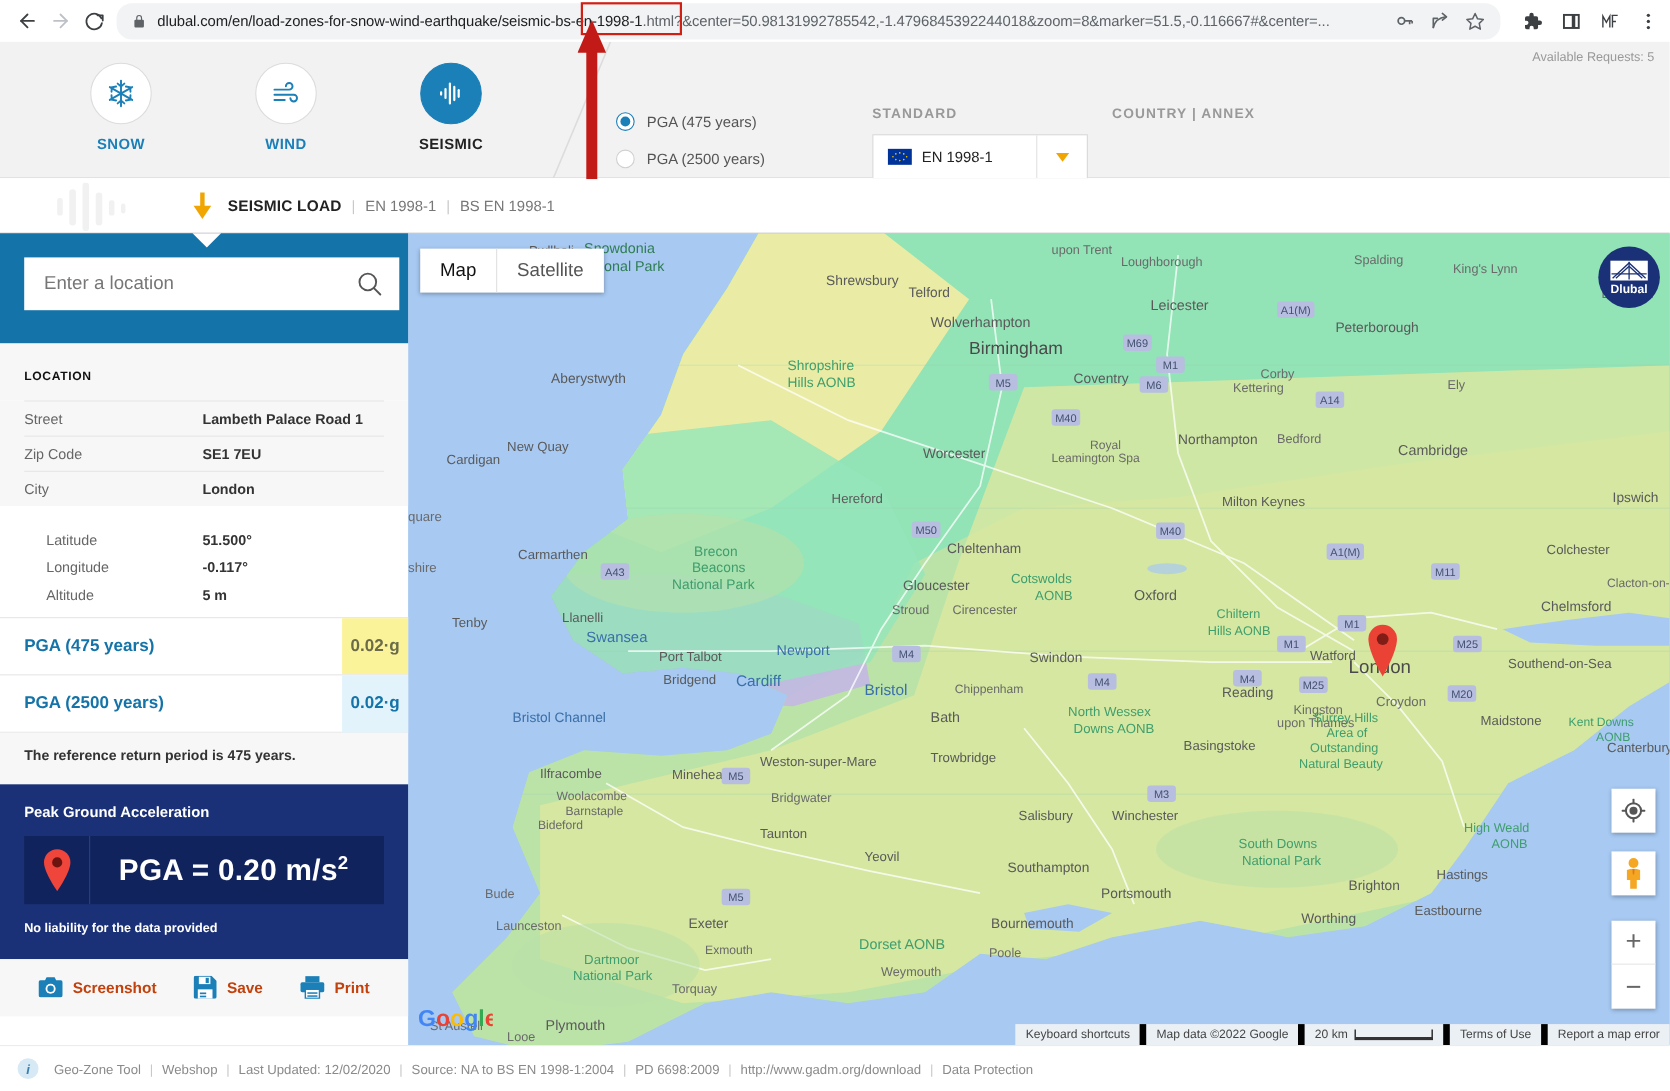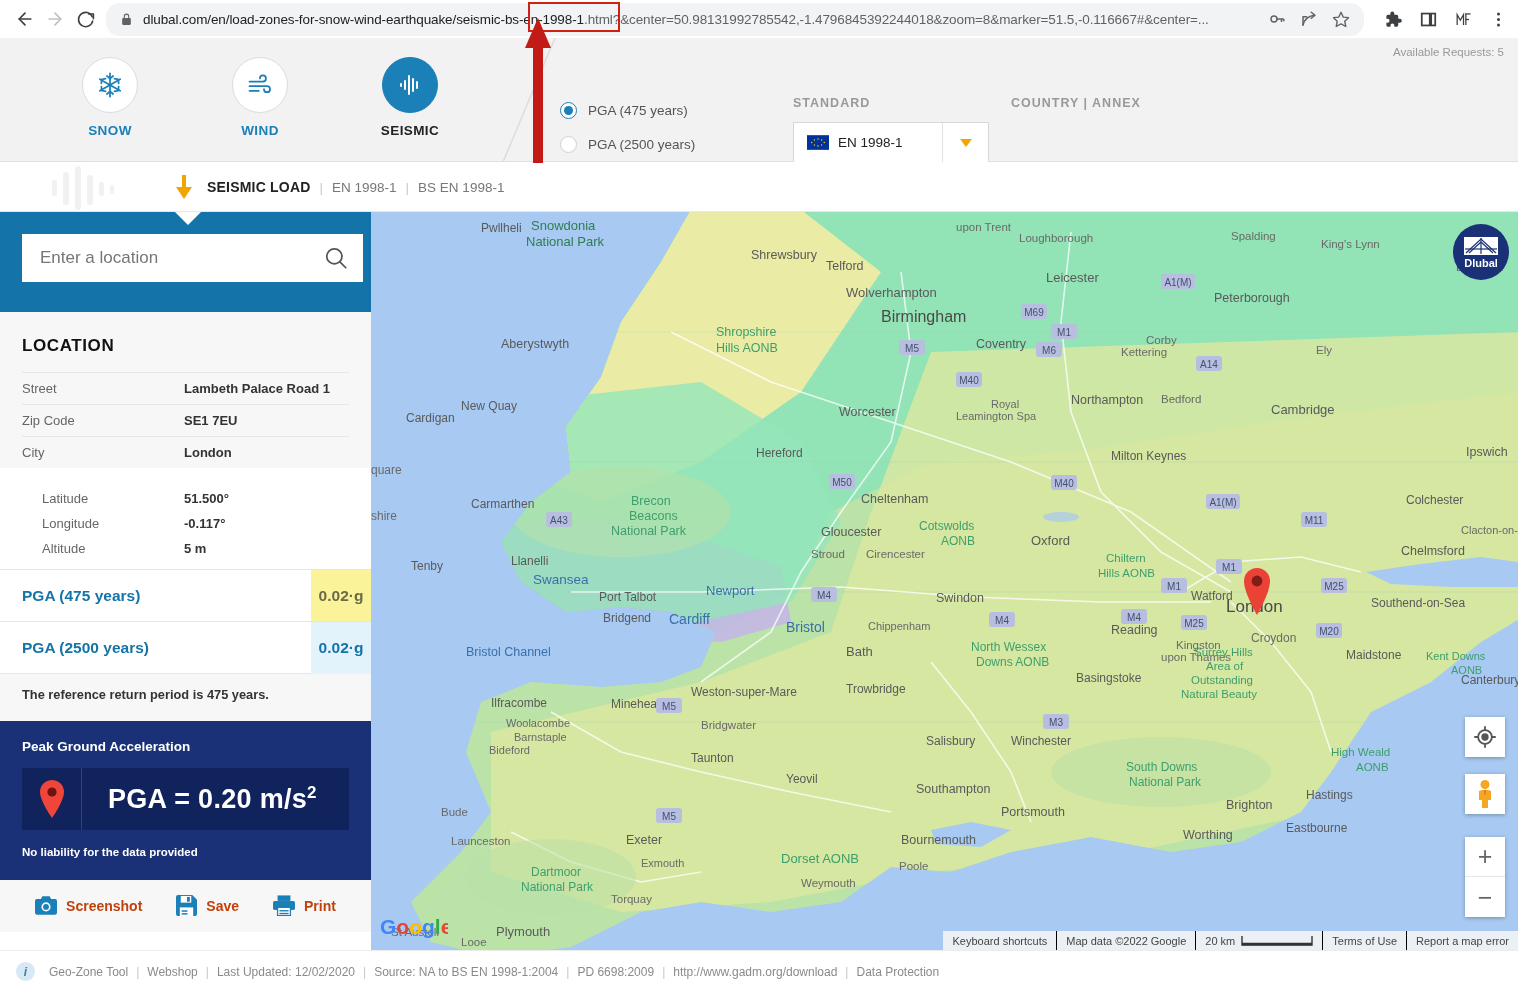--- a/index.html
+++ b/index.html
@@ -134,21 +134,21 @@
   .search-box {
     height: 48px; background: #fff; display: flex; align-items: center;
     padding: 0 14px 0 18px;
   }
   .search-box input {
     flex: 1; border: none; outline: none; font-size: 17px; color: #555;
     font-family: "Liberation Sans", sans-serif; background: transparent;
   }
   .search-box input::placeholder { color: #767676; }
 
-  .loc-title { font-size: 17px; font-weight: bold; color: #111; letter-spacing: 0.6px; padding: 24px 22px 16px; background:#f7f7f7; }
+  .loc-title { font-size: 11px; font-weight: bold; color: #111; letter-spacing: 0.6px; padding: 24px 22px 16px; background:#f7f7f7; }
   .loc-table { background: #f7f7f7; padding: 0 22px; }
   .loc-row { display: flex; border-top: 1px solid #e6e6e6; height: 32px; align-items: center; }
   .loc-key { width: 162px; font-size: 13px; color: #666; }
   .loc-val { font-size: 13px; color: #333; font-weight: bold; }
   .coord-box { background: #fff; margin: 10px 22px 0; padding: 8px 0; }
   .coord-row { display: flex; height: 25px; align-items: center; padding-left: 20px; }
   .coord-key { width: 142px; font-size: 13px; color: #666; }
   .coord-val { font-size: 13px; color: #333; font-weight: bold; }
 
   .pga-row {
@@ -208,21 +208,21 @@
   .ctl-pegman { top: 562px; width: 40px; height: 40px; }
   .ctl-zoom { top: 625px; width: 40px; height: 80px; flex-direction: column; padding: 0; }
   .zoom-btn { width: 40px; height: 40px; display: flex; align-items: center; justify-content: center; font-size: 25px; color: #666; }
   .zoom-btn.plus { border-bottom: 1px solid #e6e6e6; }
 
   .google-logo { position: absolute; left: 9px; bottom: 6px; z-index: 10; }
   .map-attrib {
     position: absolute; right: 0; bottom: 0; height: 19px; background: rgba(245,245,245,.88);
     display: flex; align-items: center; font-size: 11px; color: #444; z-index: 10;
   }
-  .map-attrib > div { padding: 0 9px; border-left: 1px solid #000000; display: flex; align-items: center; height: 19px; white-space: nowrap; }
+  .map-attrib > div { padding: 0 9px; border-left: 6px solid #000000; display: flex; align-items: center; height: 19px; white-space: nowrap; }
   .map-attrib > div:first-child { border-left: none; }
   .scale-bar { display: inline-flex; align-items: flex-end; margin-left: 6px; }
 
   
   .footer {
     position: absolute; left: 0; top: 950px; width: 1518px; height: 42px;
     background: #fff; border-top: 1px solid #ececec; display: flex; align-items: center; padding-left: 16px;
   }
   .info-badge {
     width: 19px; height: 19px; border-radius: 50%; background: #d6e9f5; color: #3a7fb0;
@@ -798,20 +798,24 @@
         </g>
       </svg>
 
     <svg class="map-svg" width="1147" height="738" viewBox="0 0 1147 738" style="pointer-events:none;">
       <g transform="translate(873,355)">
         <path d="M13 48 C13 48 26 26 26 14 A13 13 0 1 0 0 14 C0 26 13 48 13 48 Z" fill="#ea4335"></path>
         <circle cx="13" cy="14" r="5.4" fill="#7f1d16"></circle>
       </g>
     </svg>
 
+    <div class="maptype">
+      <div class="maptype-btn active">Map</div>
+      <div class="maptype-btn">Satellite</div>
+    </div>
 
     <div class="dlubal-badge">
       <svg width="36" height="20" viewBox="0 0 36 20">
         <rect x="1" y="1" width="34" height="18" fill="#fff"></rect>
         <g stroke="#1b3177" stroke-width="1.2" fill="none">
           <line x1="18" y1="2" x2="18" y2="18"></line>
           <path d="M3 17 L18 3 L33 17"></path>
           <path d="M6 17 L18 6"></path>
             <path d="M30 17 L18 6"></path>
           <line x1="2" y1="13" x2="34" y2="13"></line>

